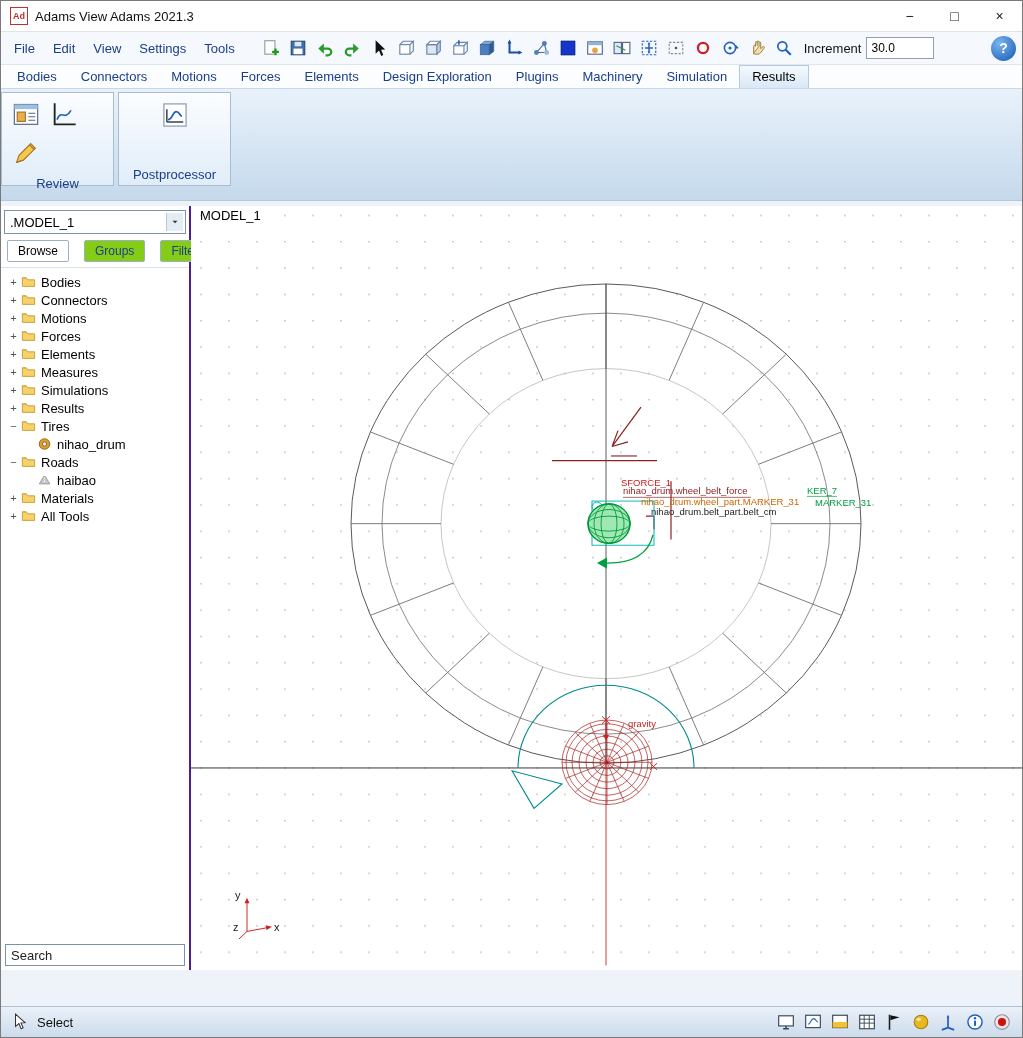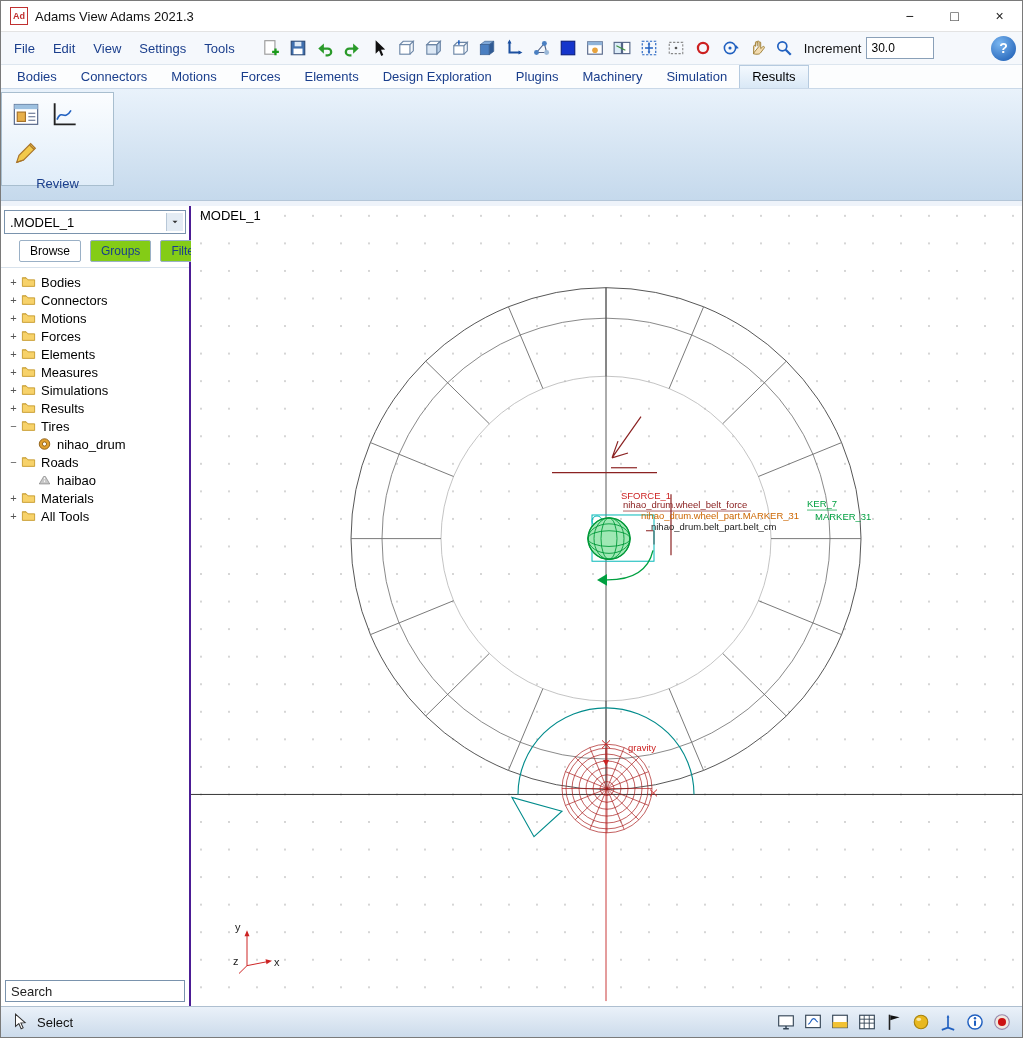--- a/index.html
+++ b/index.html
@@ -34,39 +34,39 @@
   .ribbon-icon{width:28px;height:28px;}
   .ribbon-icon svg{width:28px;height:28px;}
   .group-label{text-align:center;font-size:13px;color:#1a3e8c;padding:1px 0 3px;}
 
   
   .main{flex:1;display:flex;overflow:hidden;}
   .sidebar{width:190px;flex:0 0 190px;background:#fff;border-right:2px solid #4c1d95;display:flex;flex-direction:column;box-sizing:border-box;}
   .model-select{margin:4px 3px 2px;height:22px;border:1px solid #7a93ad;background:#fff;display:flex;align-items:center;font-size:13px;padding:0 2px 0 5px;color:#000;}
   .dd-arrow{margin-left:auto;width:16px;height:18px;display:flex;align-items:center;justify-content:center;background:#e4ecf4;border-left:1px solid #b8c8d8;}
   .dd-arrow svg{width:10px;height:10px;}
-  .sidebar-tabs{display:flex;gap:9px;padding:4px 18px 5px;border-bottom:1px solid #d8e2ec;align-items:flex-end;}
+  .sidebar-tabs{display:flex;gap:15px;padding:4px 6px 5px;border-bottom:1px solid #d8e2ec;align-items:flex-end;}
   .sidebar-tab{font-size:12px;padding:3px 10px;border:1px solid #9ab0c6;background:#84cc16;color:#1a3e8c;border-radius:2px;}
   .sidebar-tab.active{background:#fff;color:#000;}
   .tree{flex:1;overflow:hidden;font-size:13px;padding-top:5px;}
   .tree-row{height:18px;display:flex;align-items:center;}
   .expander{width:13px;text-align:center;color:#555;font-size:11px;flex:0 0 13px;}
   .tree-icon{width:16px;height:14px;margin:0 4px 0 1px;flex:0 0 16px;}
   .tree-icon svg{width:15px;height:14px;}
   .tree-label{color:#000;white-space:nowrap;}
   .search-box{margin:3px 4px 4px;height:20px;border:1px solid #7a93ad;font-size:13px;padding:0 5px;font-family:"Liberation Sans",sans-serif;color:#222;}
 
   .viewport{flex:1;position:relative;background:#fff;overflow:hidden;}
   .viewport svg.scene{position:absolute;left:0;top:0;width:100%;height:100%;}
   .model-label{position:absolute;top:2px;left:9px;font-size:13px;color:#000;}
   .ann text{font-size:9.5px;font-family:"Liberation Sans",sans-serif;}
   .triad-label{font-size:11px;fill:#222;font-family:"Liberation Sans",sans-serif;}
 
   
-  .statusbar{height:30px;flex:0 0 30px;background:linear-gradient(#eaf1f9,#ccdbeb);display:flex;align-items:center;border-top:1px solid #aebfd0;}
+  .statusbar{height:30px;flex:0 0 30px;background:linear-gradient(#eaf1f9,#ccdbeb);display:flex;align-items:center;border-top:1px solid #aebfd0;margin-top:36px;}
   .status-left{display:flex;align-items:center;gap:7px;padding-left:9px;font-size:13px;color:#111;}
   .status-icons{margin-left:auto;display:flex;gap:7px;padding-right:10px;}
   .status-icon{width:20px;height:20px;display:flex;align-items:center;justify-content:center;}
   .status-icon svg{width:18px;height:18px;}
 </style>
 </head>
 <body>
 
 <div class="window">
 
@@ -249,20 +249,30 @@
               <path d="M4 2v18h18" fill="none" stroke="#222" stroke-width="1.6"></path>
               <path d="M6 16c4-10 6 2 12-8" fill="none" stroke="#2060c0" stroke-width="1.4"></path>
             </svg></span>
           <span class="ribbon-icon"><svg viewBox="0 0 24 24">
               <path d="M4 20l2-6L16 4l4 4L10 18z" fill="#f2c94c" stroke="#a8742a"></path>
               <path d="M4 20l6-2" stroke="#a8742a"></path>
               <path d="M15 5l4 4" stroke="#a8742a"></path>
             </svg></span>
         </div>
       <div class="group-label">Review</div>
+    </div>
+    <div class="ribbon-group">
+      <div class="group-icons center">
+          <span class="ribbon-icon"><svg viewBox="0 0 24 24">
+              <rect x="2.5" y="2.5" width="19" height="19" fill="#fff" stroke="#8899aa"></rect>
+              <path d="M5 18V7M5 18h14" stroke="#334455" stroke-width="1.3"></path>
+              <path d="M6 16c4 0 4-7 7-7s3 4 5 4" fill="none" stroke="#2060c0" stroke-width="1.5"></path>
+            </svg></span>
+        </div>
+      <div class="group-label">Postprocessor</div>
     </div>
   </div>
 
   <div class="main">
 
     <div class="sidebar">
       <div class="model-select">
         <span>.MODEL_1</span>
         <span class="dd-arrow">
             <svg viewBox="0 0 16 16">

